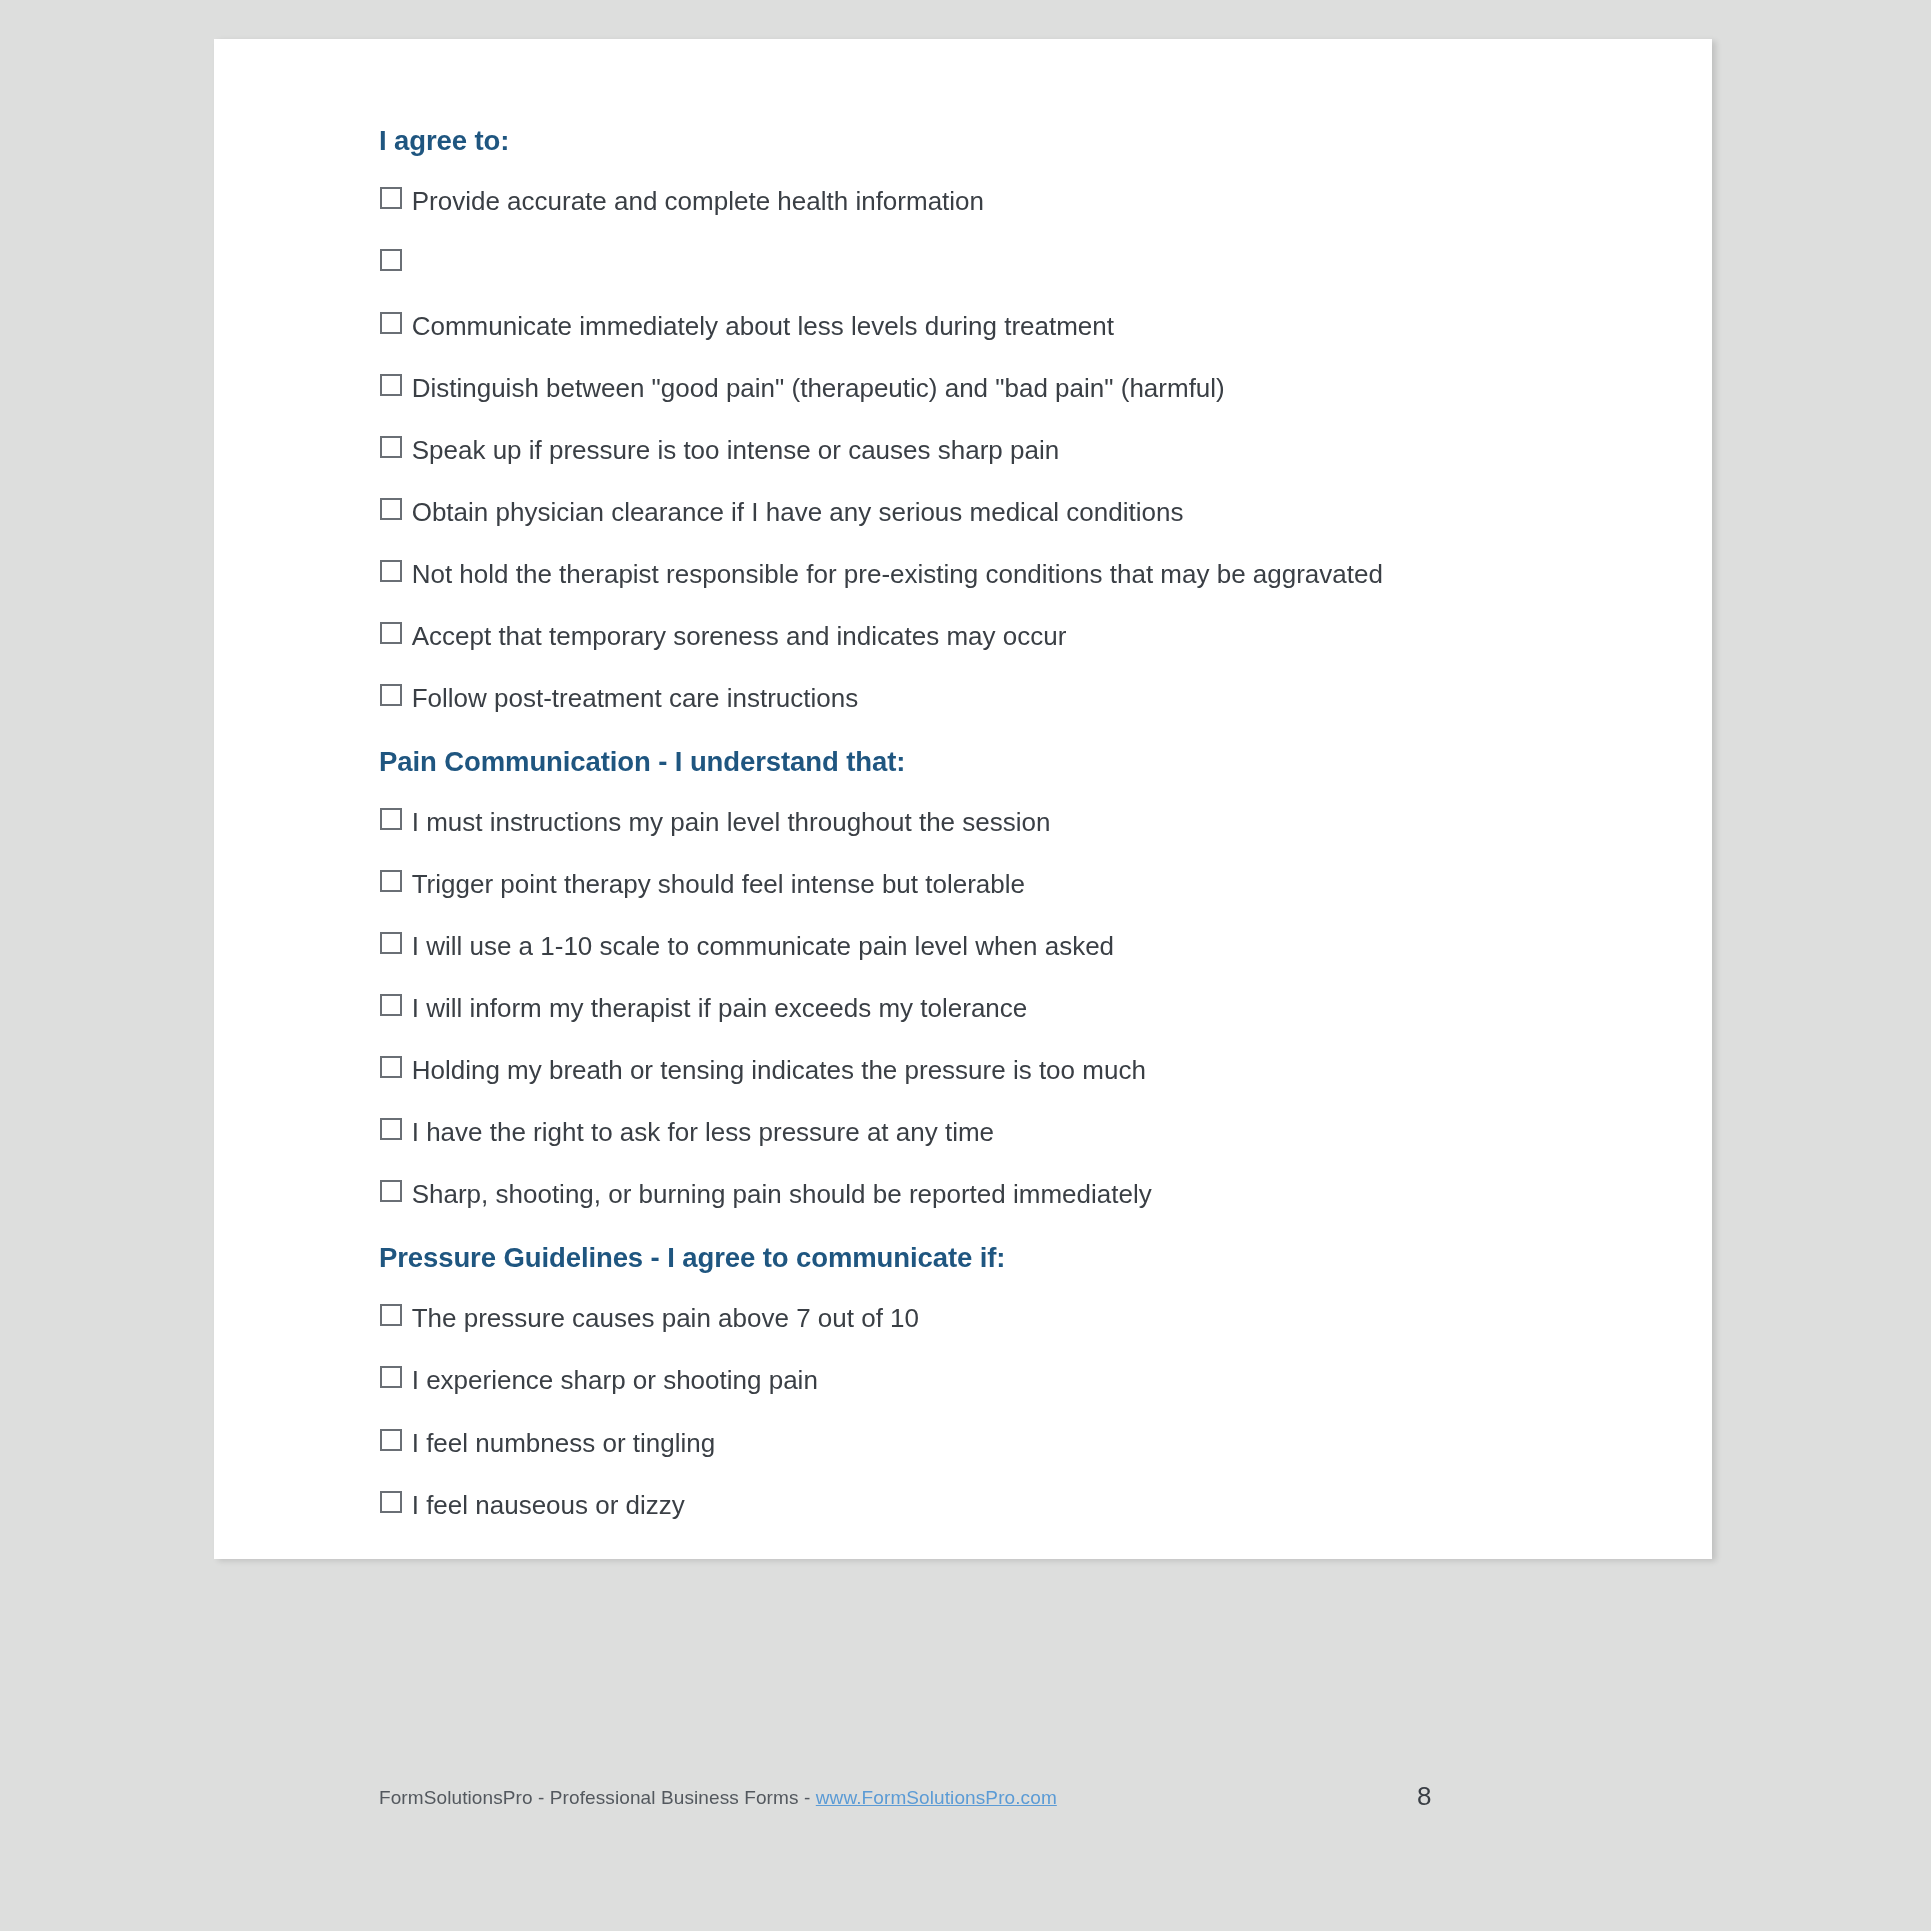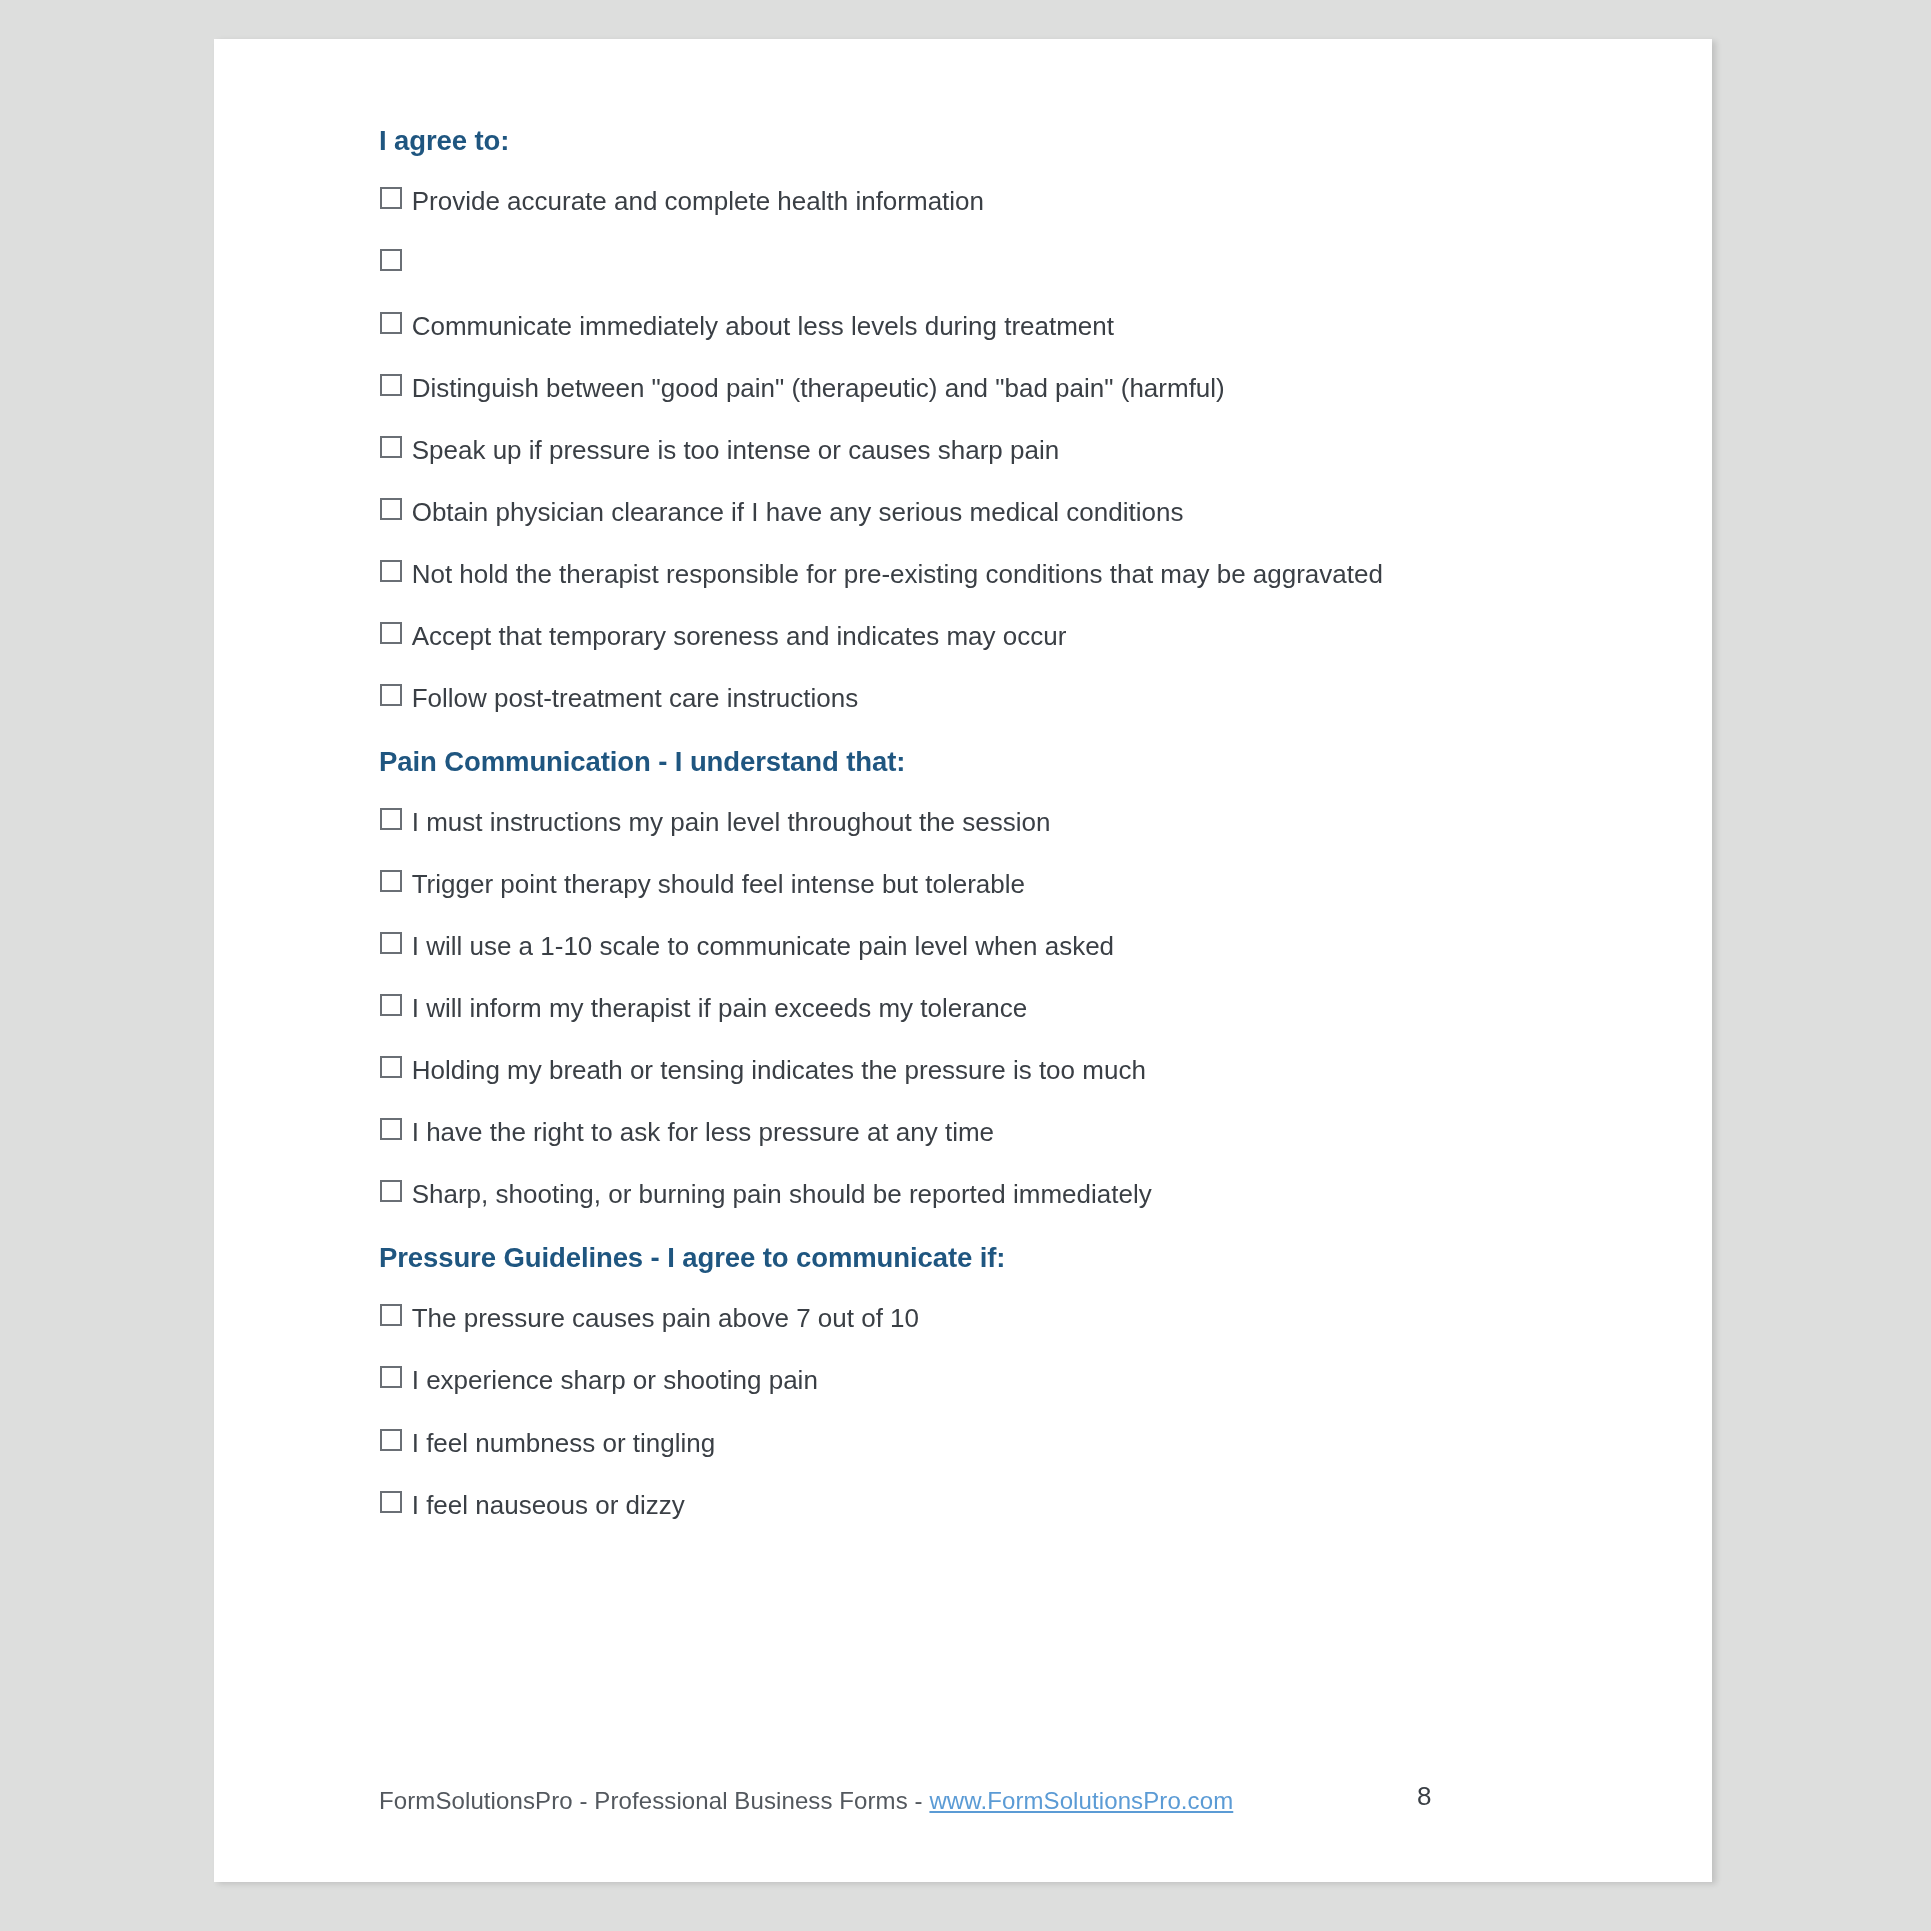--- a/index.html
+++ b/index.html
@@ -12,21 +12,21 @@
     background: #dddedd;
     font-family: "Liberation Sans", sans-serif;
     overflow: hidden;
   }
 
   #page {
     position: absolute;
     left: 214px;
     top: 39px;
     width: 1498px;
-    height: 1843px;
+    height: 1520px;
     background: #ffffff;
     box-shadow: 3.9px 1.9px 5.8px rgba(0,0,0,0.13);
     box-sizing: border-box;
   }
 
   #content {
     position: absolute;
     left: 165px;
     top: 85px;
     width: 1178px;
@@ -75,21 +75,21 @@
     left: 165px;
     top: 1748px;
     width: 1178px;
     height: 39px;
   }
 
   #footer .foot-text {
     position: absolute;
     left: 0;
     top: 0;
-    font-size: 24px;
+    font-size: 19px;
     color: #53585e;
     white-space: nowrap;
     letter-spacing: 0.1px;
   }
 
   #footer .foot-link {
     color: #5b9bd5;
     text-decoration: underline;
   }
 

